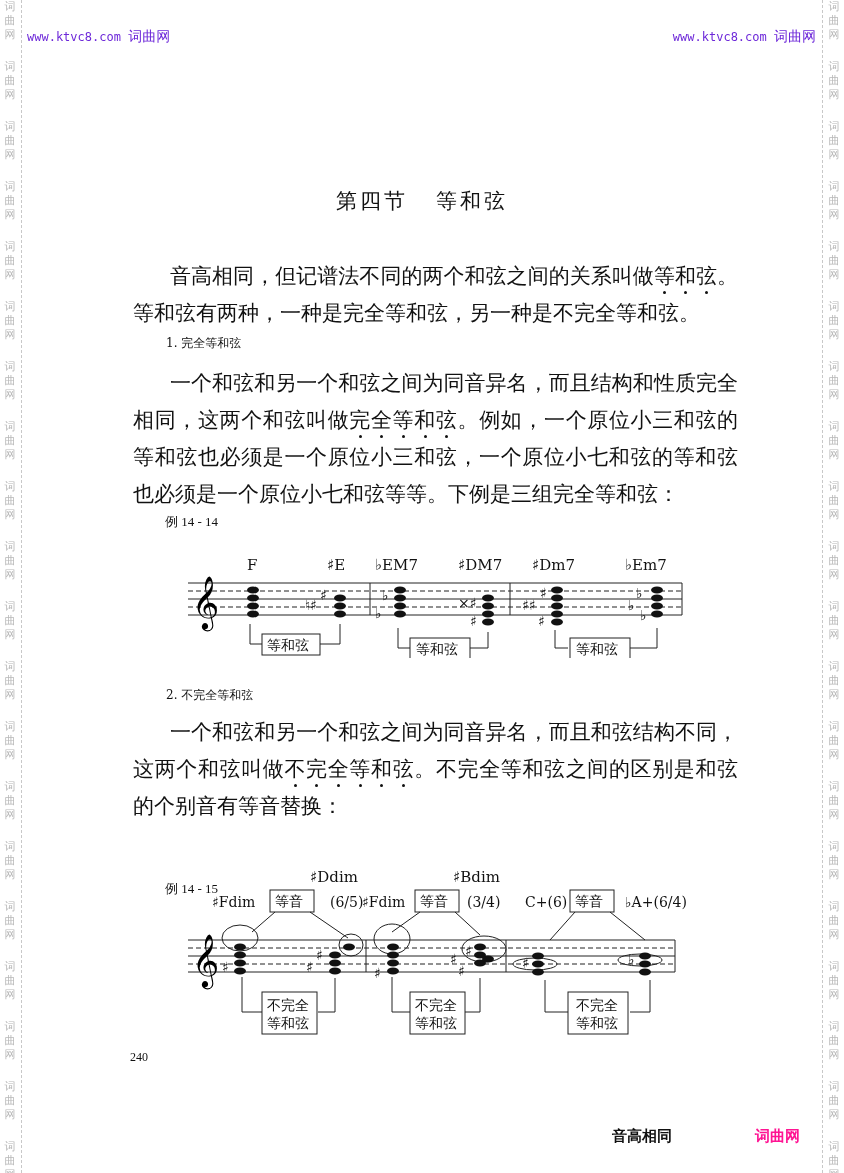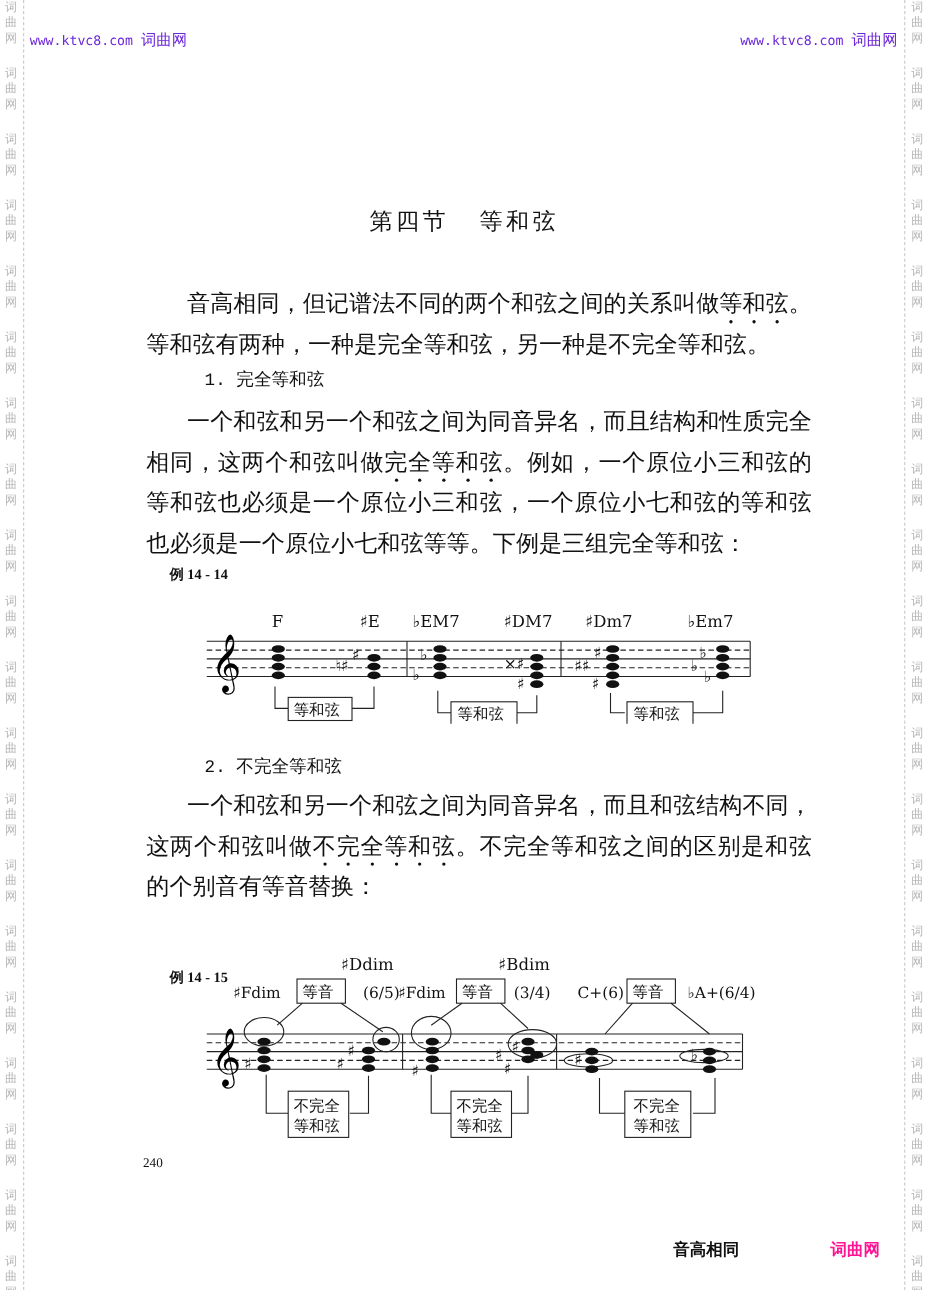--- a/index.html
+++ b/index.html
@@ -24,22 +24,22 @@
 
   .title { position:absolute; top:187px; left:0; width:844px; text-align:center; font-size:21px; letter-spacing:3px; }
   .title .gap { display:inline-block; width:28px; }
 
   .para { position:absolute; left:133px; width:605px; font-size:21px; line-height:37px; text-align:justify; }
   .para p { margin:0; }
   .indent { text-indent:37px; }
   .dot { position:relative; }
   .dot::after { content:""; position:absolute; left:50%; bottom:-6px; width:3px; height:3px; margin-left:-1.5px; border-radius:50%; background:#111; }
 
-  .sec-head { position:absolute; left:186px; font-size:16px;font-family:Liberation Mono, monospace; }
-  .ex-label { position:absolute; left:154px; font-size:13px; font-weight:bold; font-family:"Liberation Serif", serif; }
+  .sec-head { position:absolute; left:166px; font-size:12px; }
+  .ex-label { position:absolute; left:165px; font-size:13px; font-weight:normal; font-family:"Liberation Serif", serif; }
 
   .music { position:absolute; left:170px; }
   .page-num { position:absolute; left:130px; top:1050px; font-size:12px; font-family:"Liberation Serif", serif; }
   .footer-src { position:absolute; left:612px; top:1127px; font-size:15px; font-weight:bold; font-family:"DejaVu Sans", sans-serif; }
   .footer-site { position:absolute; left:755px; top:1127px; font-size:15px; font-weight:bold; font-family:"DejaVu Sans", sans-serif; }
 </style>
 </head>
 <body>
 
 <div class="side-strip left" id="wmL">

